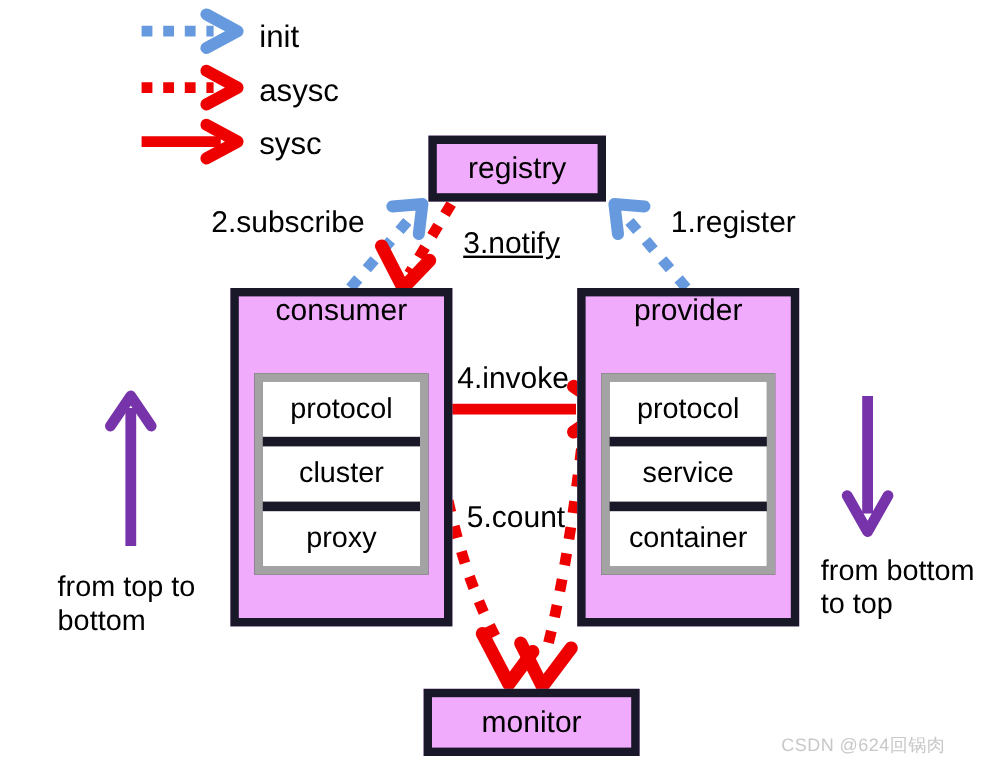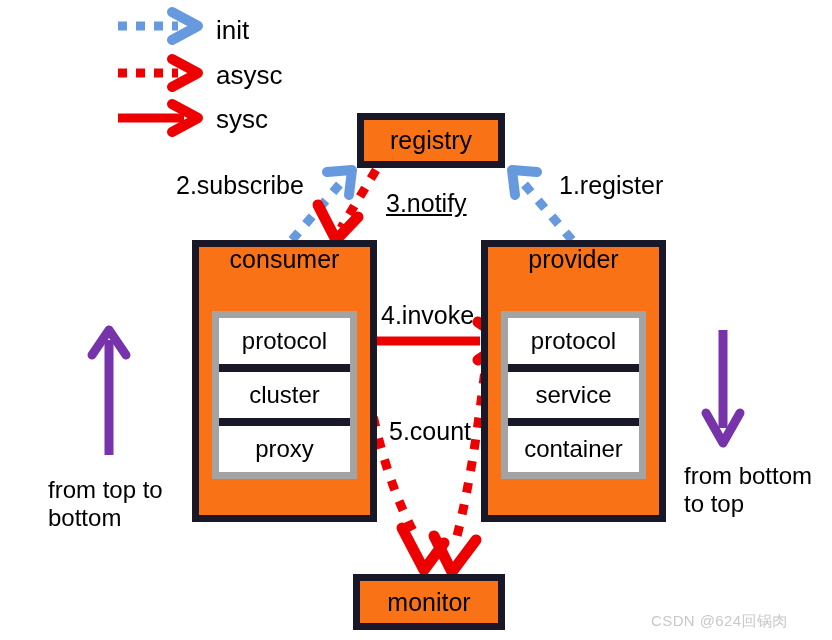--- a/index.html
+++ b/index.html
@@ -21,21 +21,21 @@
     position: absolute;
     left: 0;
     top: 0;
     width: 832px;
     height: 640px;
     pointer-events: none;
   }
   .box {
     position: absolute;
     box-sizing: border-box;
-    background: #f97316;
+    background: #f0abfc;
     border: 7px solid #181828;
     display: flex;
     justify-content: center;
     color: #000000;
   }
   .box-label {
     font-size: 25px;
     color: #000000;
     line-height: 1;
     white-space: nowrap;
@@ -198,21 +198,21 @@
 
   <div class="box outer-box" style="left:481px; top:240px; width:185px; height:282px;">
     <span class="box-label">provider</span>
   </div>
   <div class="stack" style="left:501px; top:311px; width:145px; height:168px;">
     <div class="stack-cell">protocol</div>
     <div class="stack-cell">service</div>
     <div class="stack-cell">container</div>
   </div>
 
-  <div class="box plain-box" style="left:353px; top:574px; width:152px; height:56px;">
+  <div class="box plain-box" style="left:353px; top:574px; width:180px; height:56px;">
     <span class="box-label">monitor</span>
   </div>
 
   <div class="side-label" style="left:48px; top:476px;">
     <div>from top to</div>
     <div>bottom</div>
   </div>
   <div class="side-label" style="left:684px; top:462px;">
     <div>from bottom</div>
     <div>to top</div>

